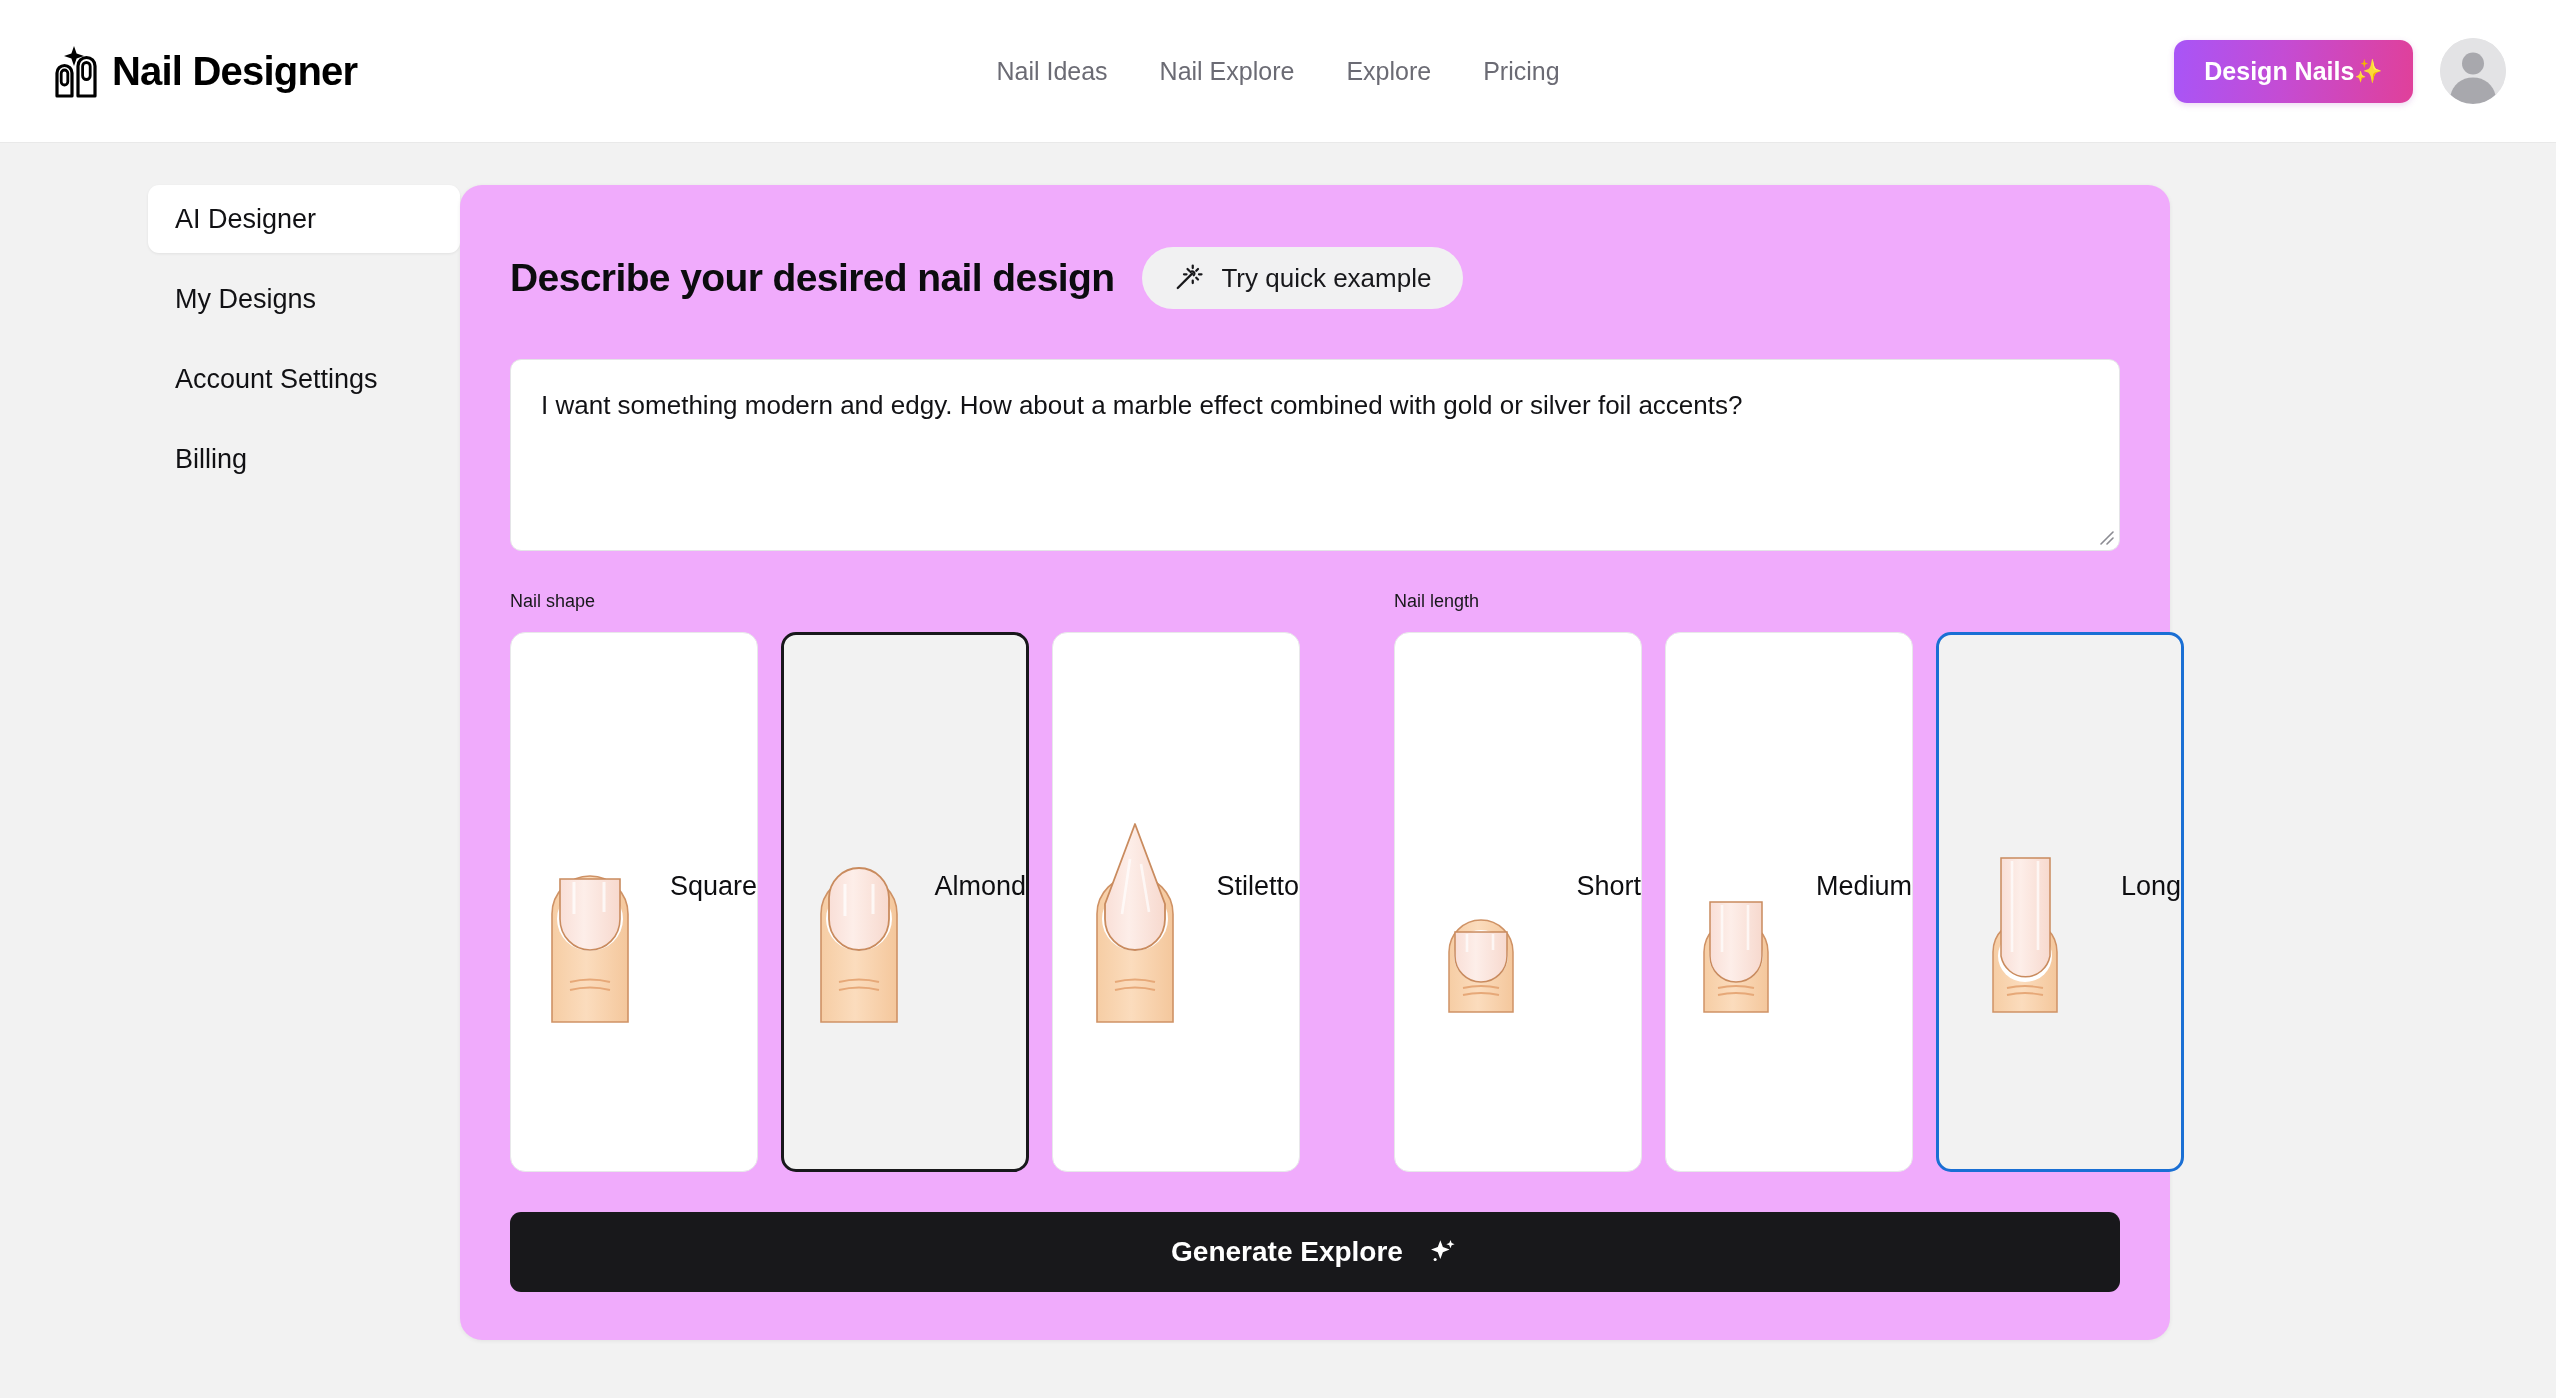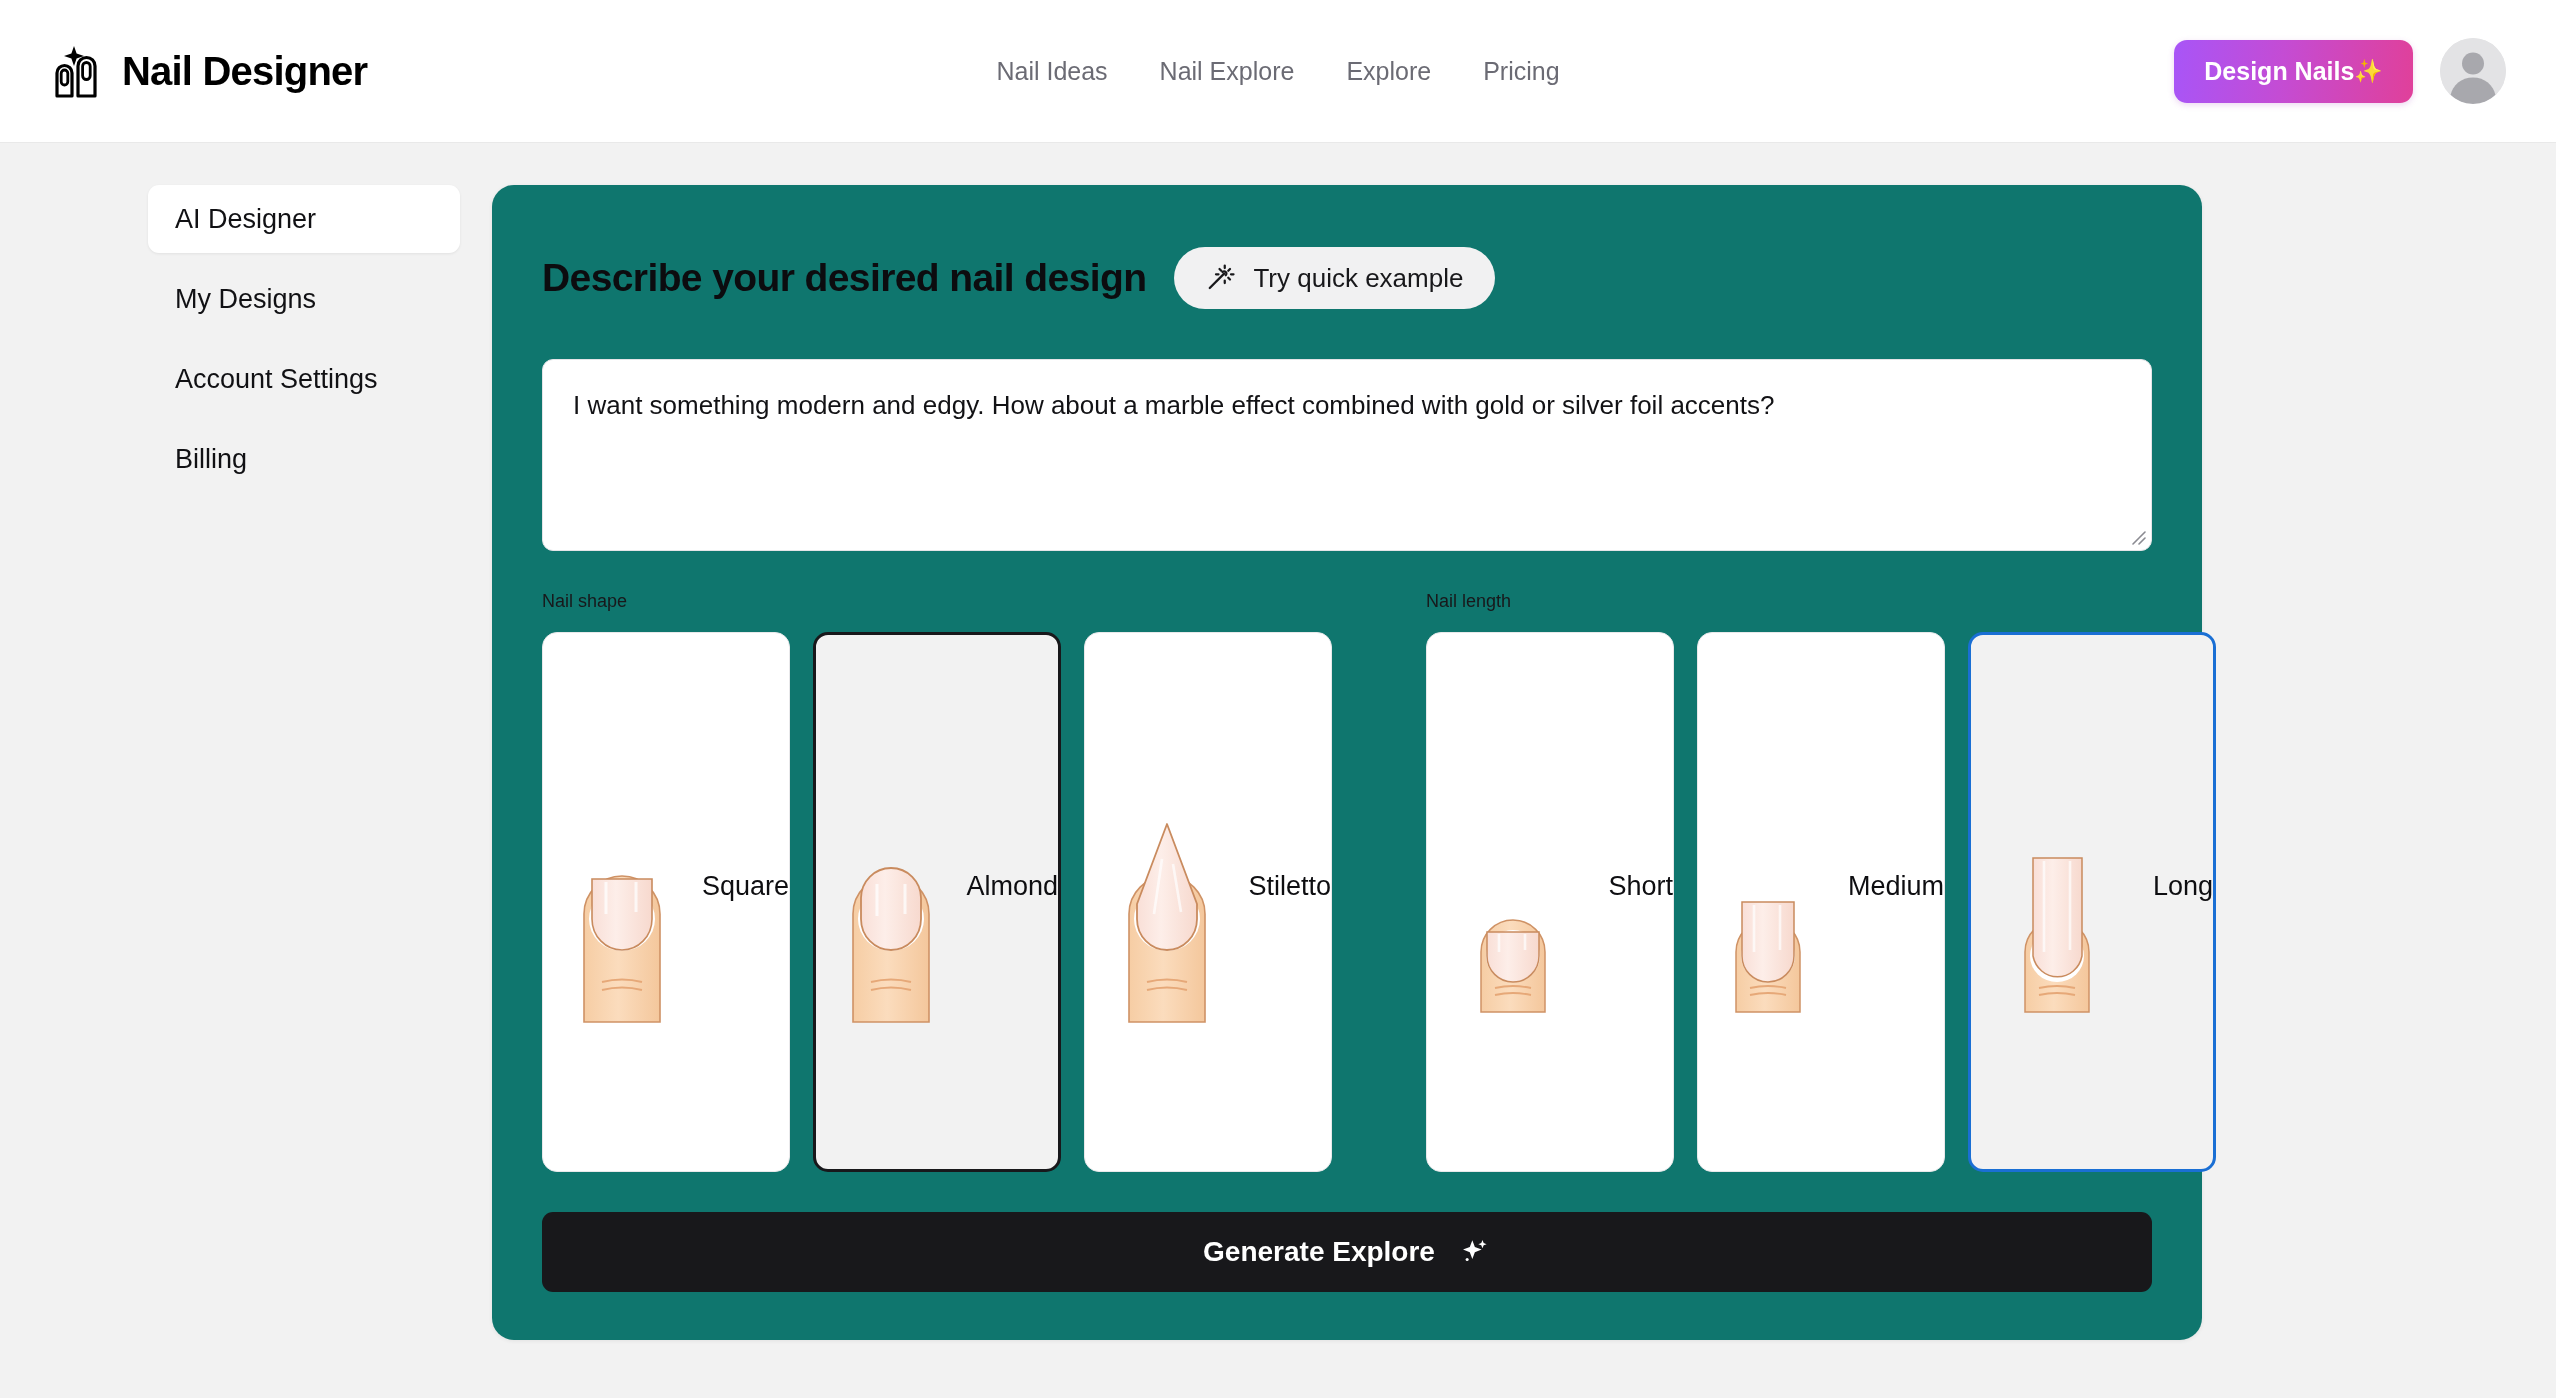--- a/index.html
+++ b/index.html
@@ -18,21 +18,21 @@
     background: #ffffff;
     border-bottom: 1px solid #e9e9e9;
     display: flex;
     align-items: center;
     padding: 0 50px 0 44px;
     position: relative;
   }
   .brand {
     display: flex;
     align-items: center;
-    gap: 16px;
+    gap: 6px;
   }
   .brand-logo { width: 62px; height: 62px; display: block; flex: none; }
   .brand-name {
     font-size: 40px;
     font-weight: bold;
     color: #000000;
     letter-spacing: -0.8px;
     white-space: nowrap;
   }
 
@@ -110,27 +110,26 @@
     white-space: nowrap;
   }
   .side-item.active {
     background: #ffffff;
     box-shadow: 0 1px 3px rgba(0,0,0,0.07);
   }
 
   .content { flex: 1; padding-right: 140px; }
 
   .card {
-    background: #0f766e;
+    background: #f0abfc;
     border-radius: 22px;
     box-shadow: 0 1px 4px rgba(0,0,0,0.07);
     padding: 45px 50px 48px 50px;
     width: 1710px;
     max-width: 100%;
-    margin-left: 32px;
   }
 
   .card-head {
     display: flex;
     align-items: center;
     gap: 28px;
     margin-bottom: 33px;
   }
   .card-title {
     font-size: 39px;

